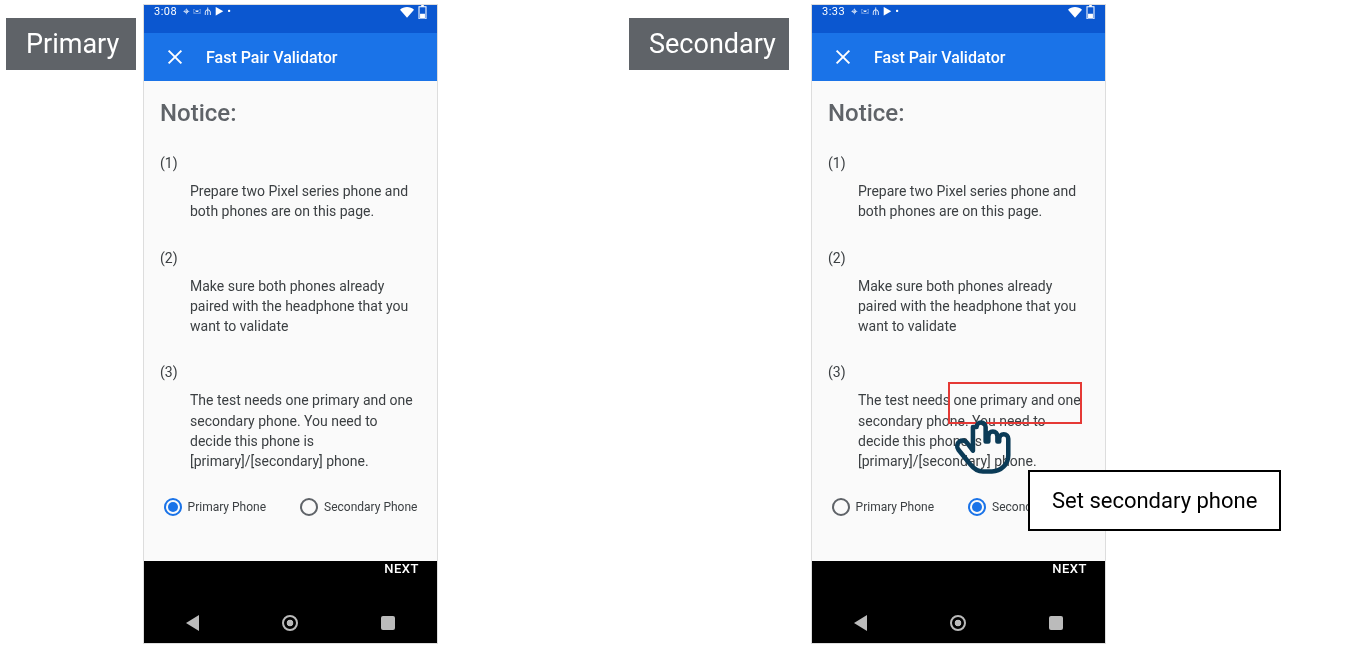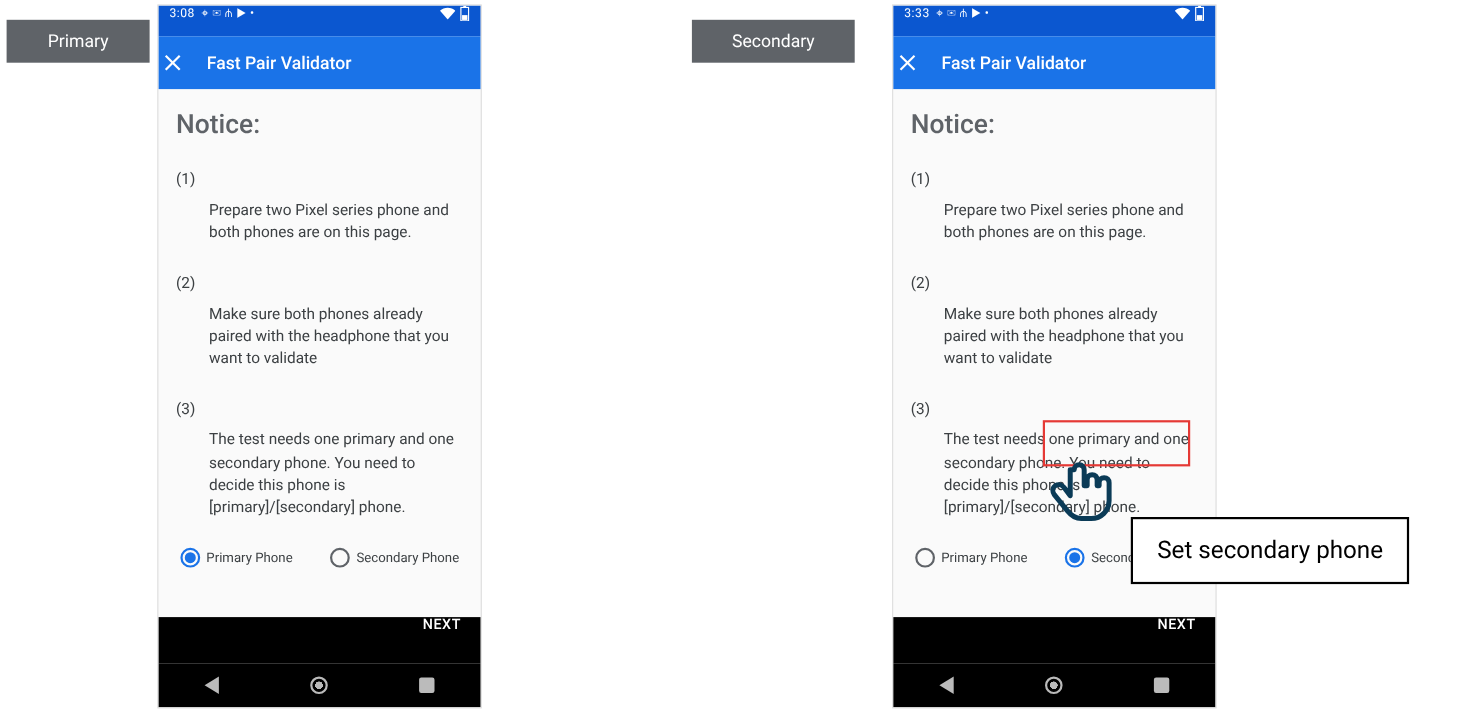--- a/index.html
+++ b/index.html
@@ -14,27 +14,27 @@
   }
   .canvas {
     position: relative;
     width: 1345px;
     height: 658px;
   }
   .label-tab {
     position: absolute;
     background: #5f6368;
     color: #fff;
-    font-size: 16px;
+    font-size: 27px;
     padding: 10px 20px;
     font-weight: 400;
     top: 18px;
   }
   .label-primary { left: 6px; width: 130px; text-align: center; }
-  .label-secondary { left: 629px; width: 148px; text-align: center; }
+  .label-secondary { left: 629px; width: 160px; text-align: center; }
 
   .phone {
     position: absolute;
     width: 295px;
     height: 640px;
     top: 4px;
     background: #fafafa;
     border: 1px solid #ddd;
     display: flex;
     flex-direction: column;
@@ -56,21 +56,21 @@
   .status-left { display: flex; gap: 6px; align-items: center; letter-spacing: 0.5px;}
   .status-right { display: flex; gap: 4px; align-items: center; }
   .status-right svg { display:block; }
 
   .appbar {
     height: 48px;
     background: #1a73e8;
     color: #fff;
     display: flex;
     align-items: center;
-    padding: 0 4px;
+    padding: 0 22px;
     gap: 22px;
     font-size: 16px;
     font-weight: 500;
   }
   .close-x {
     width: 18px; height: 18px;
     position: relative;
     cursor: pointer;
   }
   .close-x::before, .close-x::after {

